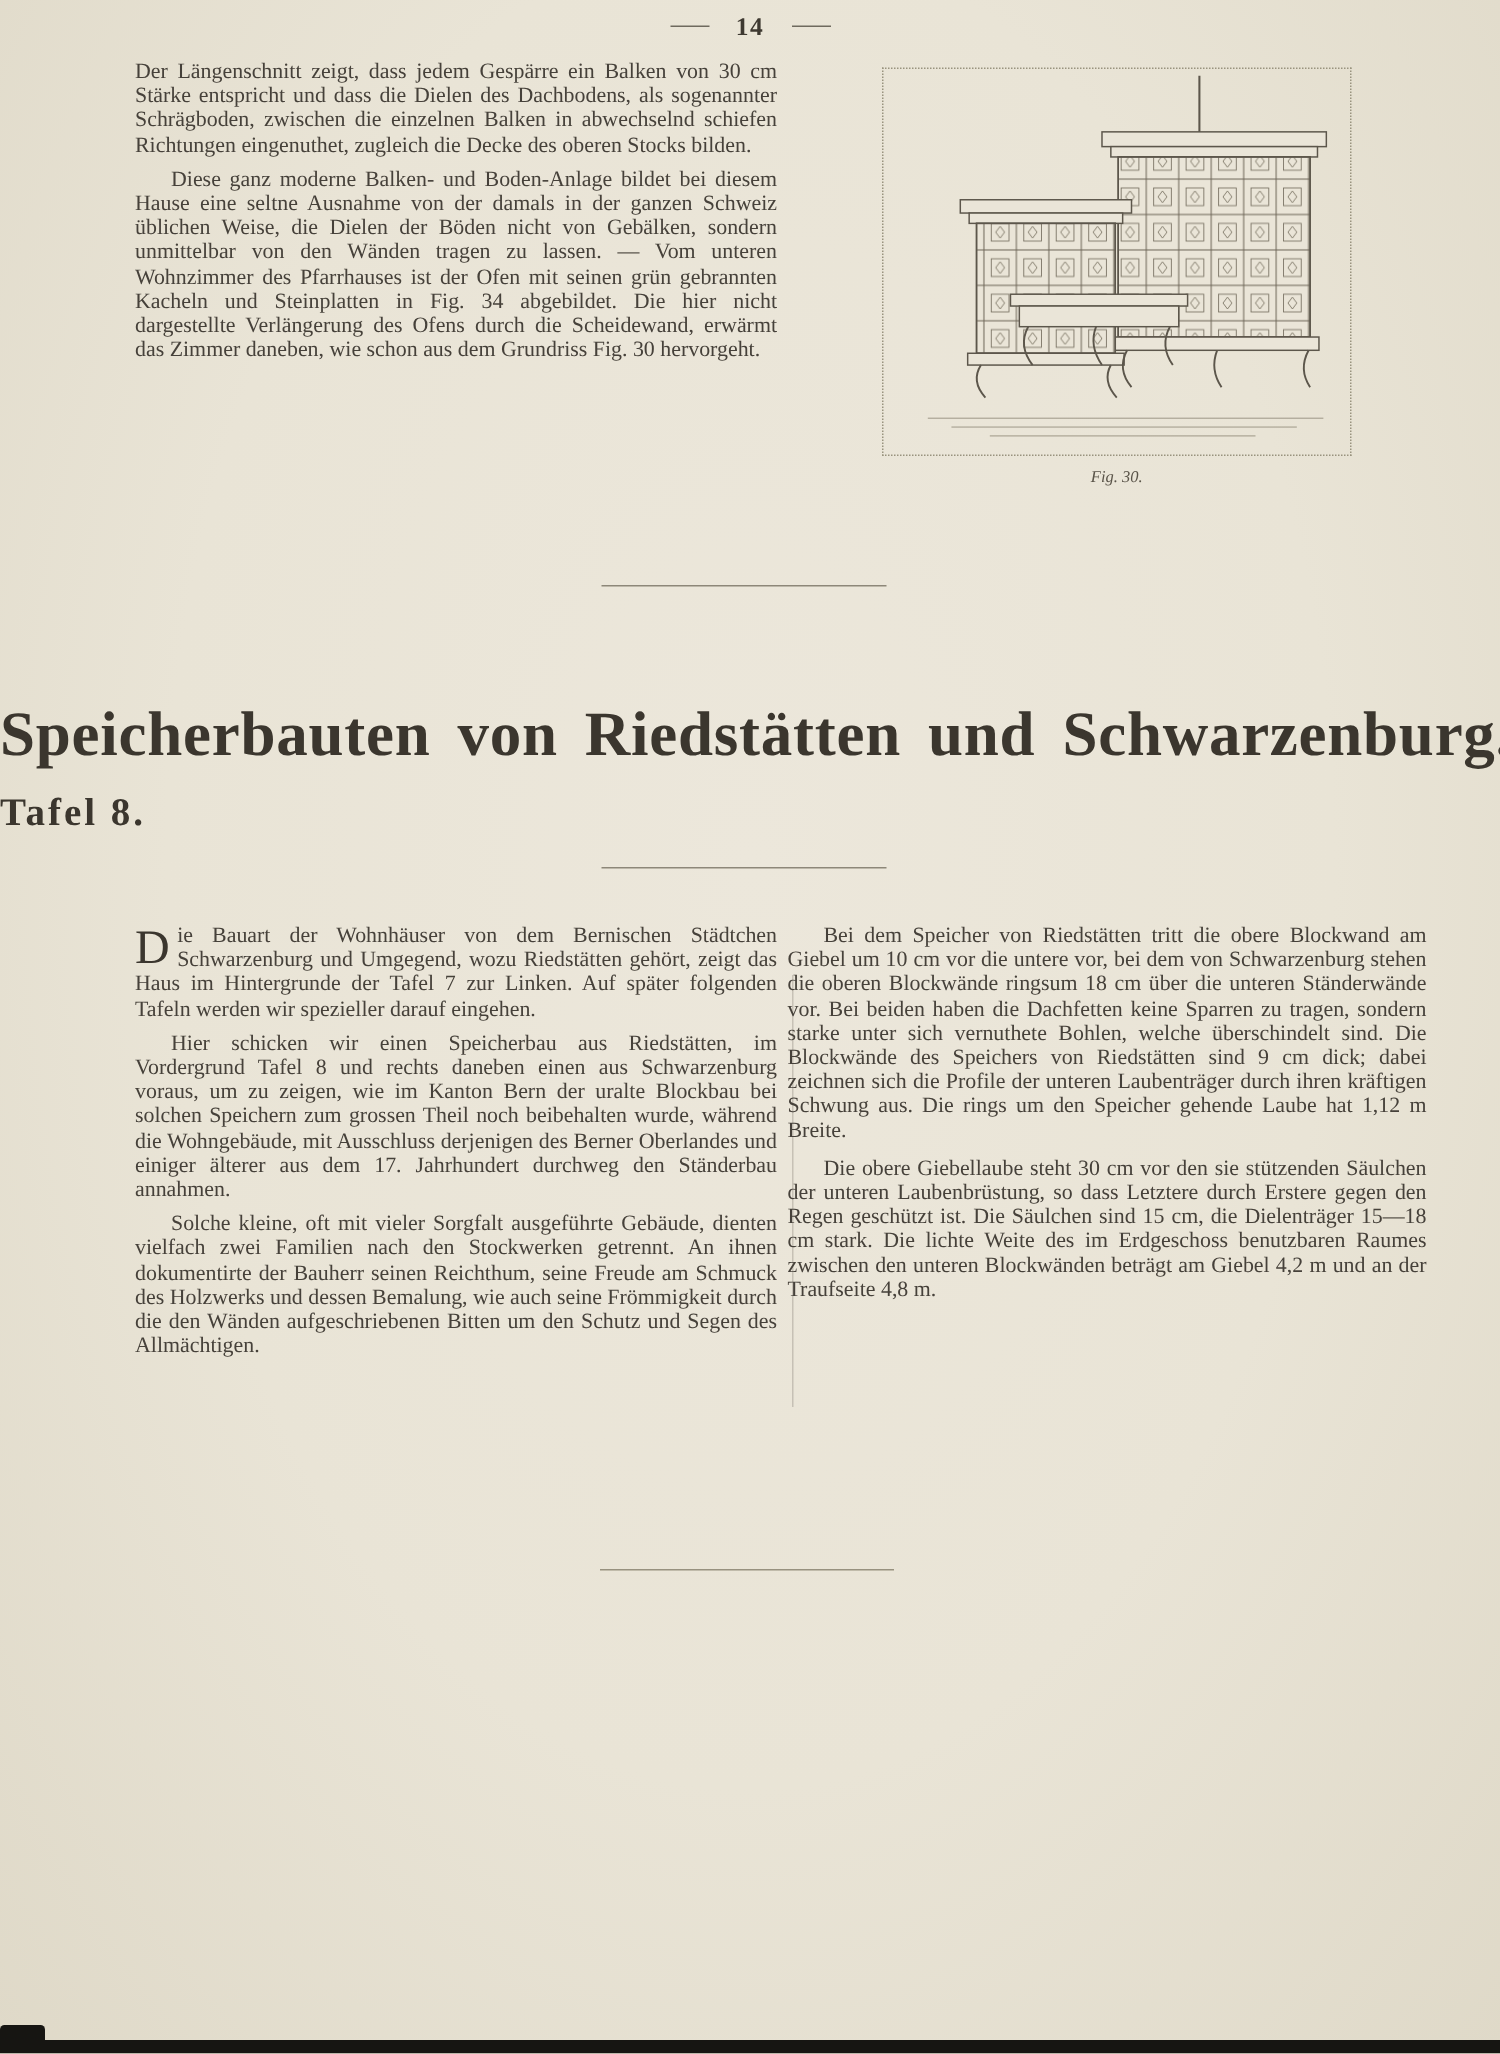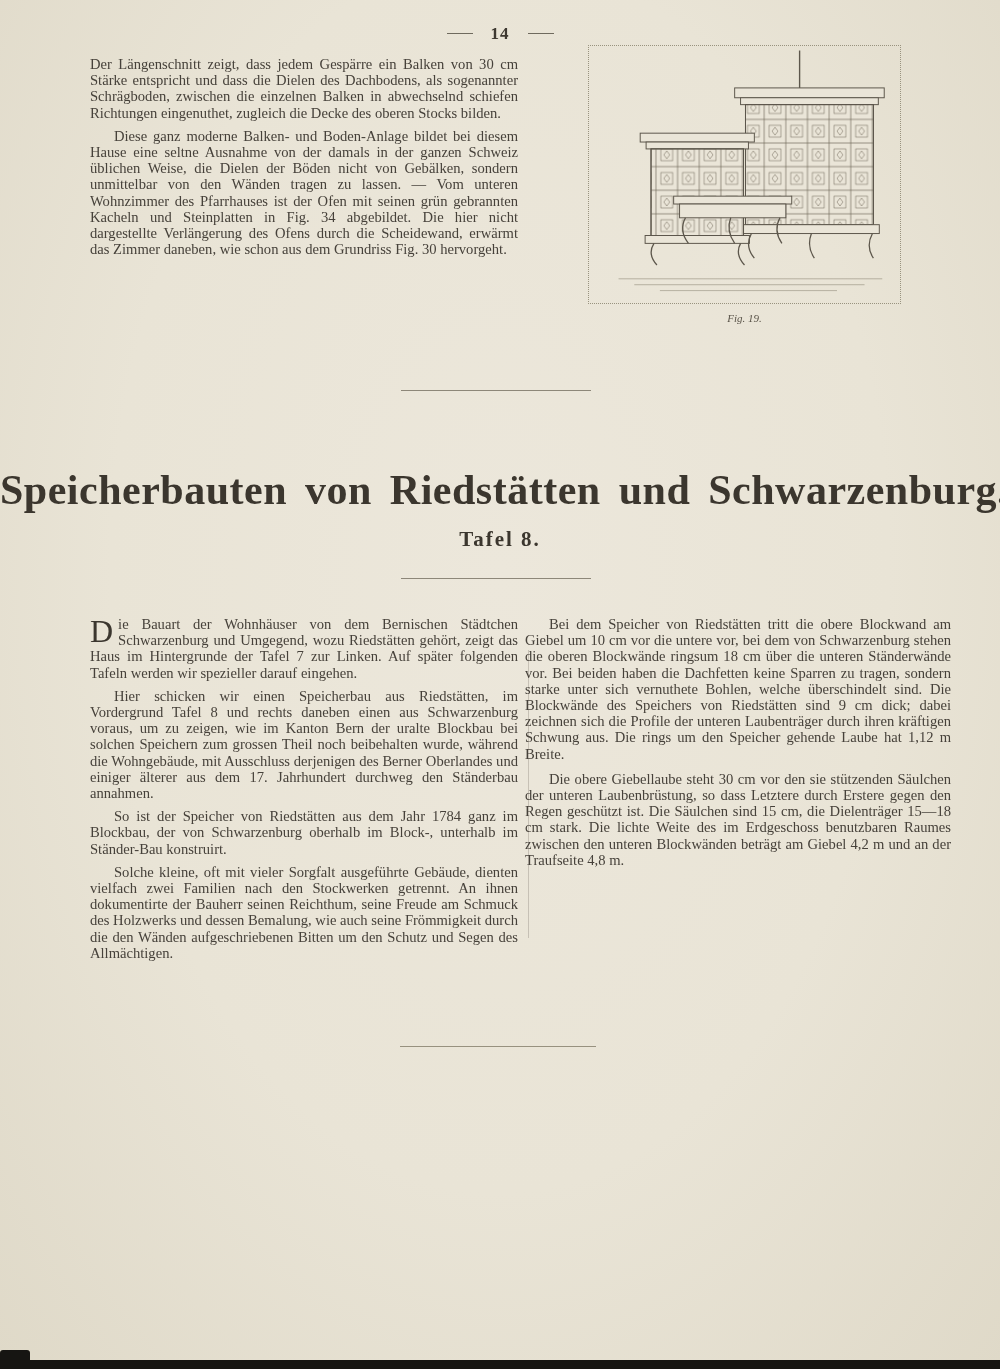--- a/index.html
+++ b/index.html
@@ -2,39 +2,39 @@
 <html><head>
 <meta charset="utf-8">
 <style>
   *{box-sizing:border-box;margin:0;padding:0}
   html,body{margin:0;padding:0;background:#cfc9ba}
   .page{
     position:relative;width:1000px;height:1369px;overflow:hidden;
     background:radial-gradient(ellipse at 50% 42%, #ece7db 0%, #e9e4d6 55%, #dfd9c8 100%);
     font-family:"Liberation Serif","DejaVu Serif",serif;color:#46413a;
   }
-  .pageno-row{position:absolute;top:24px;left:0;width:100%;text-align:center;color:#3e3931}
+  .pageno-row{position:absolute;top:8px;left:0;width:100%;text-align:center;color:#3e3931}
   .pageno-row .rule{display:inline-block;width:26px;height:0;border-top:1px solid #6f6a5e;vertical-align:5px;margin:0 18px}
   .pageno{font-size:17px;font-weight:bold;letter-spacing:1px}
 
-  .intro{position:absolute;left:90px;top:56px;width:428px;font-size:14.6px;line-height:16.2px;text-align:justify}
+  .intro{position:absolute;left:90px;top:40px;width:428px;font-size:14.6px;line-height:16.2px;text-align:justify}
   .intro p + p{margin-top:7px;text-indent:24px}
 
   .figure{position:absolute;left:588px;top:45px;width:313px;height:259px;border:1px dotted #99937f;padding:2px}
   .figure svg{display:block;width:100%;height:100%}
   .figcap{position:absolute;left:588px;top:312px;width:313px;text-align:center;font-style:italic;font-size:11px;color:#5a5449}
 
   .divider{position:absolute;height:0;border-top:1px solid #8d8779}
   .d1{left:401px;top:390px;width:190px}
   .d2{left:401px;top:578px;width:190px}
   .d3{left:400px;top:1046px;width:196px;border-top-color:#97917f}
 
   .title{position:absolute;left:0;top:466px;width:100%;text-align:center;font-size:42px;font-weight:bold;
          color:#3b362e;letter-spacing:.5px;word-spacing:7px;white-space:nowrap}
-  .subtitle{position:absolute;left:0;top:527px;width:100%;text-align:center;font-size:21px;font-weight:bold;
+  .subtitle{position:absolute;left:0;top:527px;width:100%;text-align:left;font-size:26px;font-weight:bold;
             letter-spacing:2px;color:#3b362e}
 
   .col{position:absolute;top:616px;font-size:14.6px;line-height:16.2px;text-align:justify}
   .col-left{left:90px;width:428px}
   .col-right{left:525px;width:426px}
   .col p{text-indent:24px}
   .col-left p.lead{text-indent:0}
   .col-left p + p{margin-top:7px}
   .col-right p + p{margin-top:9px}
   .dropcap{float:left;font-size:32px;line-height:29px;padding:1px 5px 0 0;color:#3b362e}
@@ -101,33 +101,32 @@
         <path d="M142 172 q-5 13 4 26"></path>
         <path d="M192 172 q-7 13 2 26"></path>
         <path d="M64 198 q-7 11 3 22"></path>
         <path d="M152 198 q-6 11 4 22"></path>
         <path d="M163 188 q-7 13 3 25"></path>
         <path d="M224 188 q-5 13 3 25"></path>
         <path d="M286 188 q-7 13 1 25"></path>
       </g>
     </svg>
   </div>
-  <div class="figcap">Fig. 19.</div>
+  <div class="figcap">Fig. 30.</div>
 
   <div class="divider d1"></div>
 
   <div class="title">Speicherbauten von Riedstätten und Schwarzenburg.</div>
   <div class="subtitle">Tafel 8.</div>
 
   <div class="divider d2"></div>
 
   <div class="col col-left">
     <p class="lead"><span class="dropcap">D</span><span>ie Bauart der Wohnhäuser von dem Bernischen Städtchen Schwarzenburg und Umgegend, wozu Riedstätten gehört, zeigt das Haus im Hintergrunde der Tafel 7 zur Linken. Auf später folgenden Tafeln werden wir spezieller darauf eingehen.</span></p>
     <p>Hier schicken wir einen Speicherbau aus Riedstätten, im Vordergrund Tafel 8 und rechts daneben einen aus Schwarzenburg voraus, um zu zeigen, wie im Kanton Bern der uralte Blockbau bei solchen Speichern zum grossen Theil noch beibehalten wurde, während die Wohngebäude, mit Ausschluss derjenigen des Berner Oberlandes und einiger älterer aus dem 17. Jahrhundert durchweg den Ständerbau annahmen.</p>
-    <p>So ist der Speicher von Riedstätten aus dem Jahr 1784 ganz im Blockbau, der von Schwarzenburg oberhalb im Block-, unterhalb im Ständer-Bau konstruirt.</p>
     <p>Solche kleine, oft mit vieler Sorgfalt ausgeführte Gebäude, dienten vielfach zwei Familien nach den Stockwerken getrennt. An ihnen dokumentirte der Bauherr seinen Reichthum, seine Freude am Schmuck des Holzwerks und dessen Bemalung, wie auch seine Frömmigkeit durch die den Wänden aufgeschriebenen Bitten um den Schutz und Segen des Allmächtigen.</p>
   </div>
 
   <div class="colrule"></div>
 
   <div class="col col-right">
     <p>Bei dem Speicher von Riedstätten tritt die obere Blockwand am Giebel um 10 cm vor die untere vor, bei dem von Schwarzenburg stehen die oberen Blockwände ringsum 18 cm über die unteren Ständerwände vor. Bei beiden haben die Dachfetten keine Sparren zu tragen, sondern starke unter sich vernuthete Bohlen, welche überschindelt sind. Die Blockwände des Speichers von Riedstätten sind 9 cm dick; dabei zeichnen sich die Profile der unteren Laubenträger durch ihren kräftigen Schwung aus. Die rings um den Speicher gehende Laube hat 1,12 m Breite.</p>
     <p>Die obere Giebellaube steht 30 cm vor den sie stützenden Säulchen der unteren Laubenbrüstung, so dass Letztere durch Erstere gegen den Regen geschützt ist. Die Säulchen sind 15 cm, die Dielenträger 15—18 cm stark. Die lichte Weite des im Erdgeschoss benutzbaren Raumes zwischen den unteren Blockwänden beträgt am Giebel 4,2 m und an der Traufseite 4,8 m.</p>
   </div>
 

